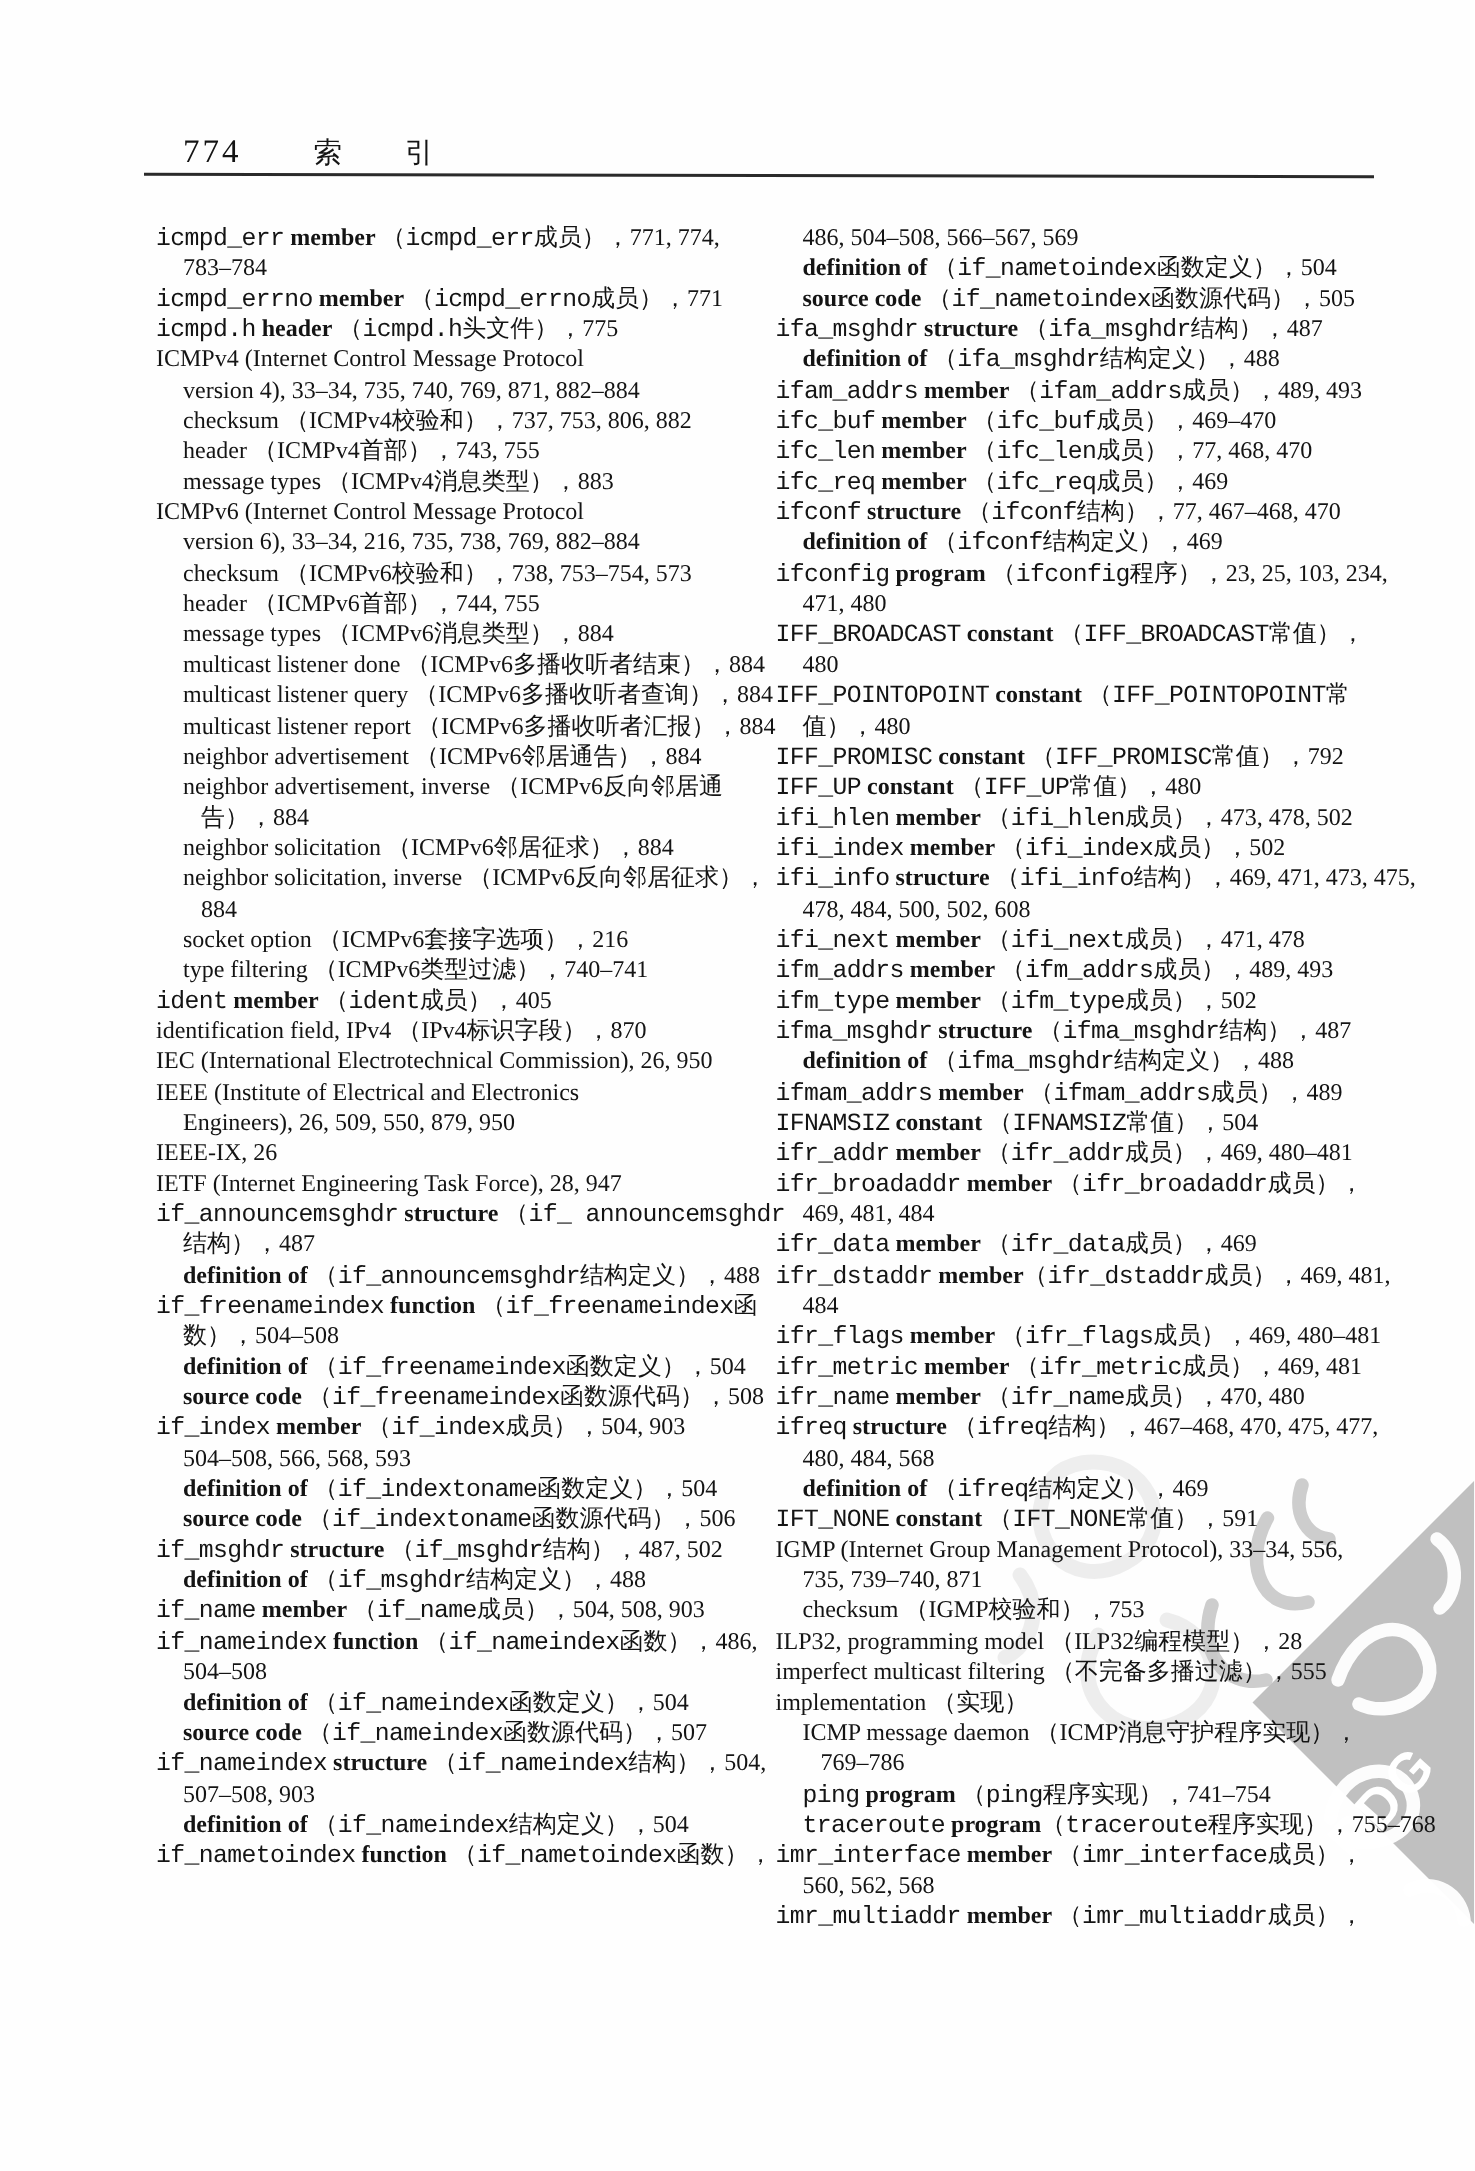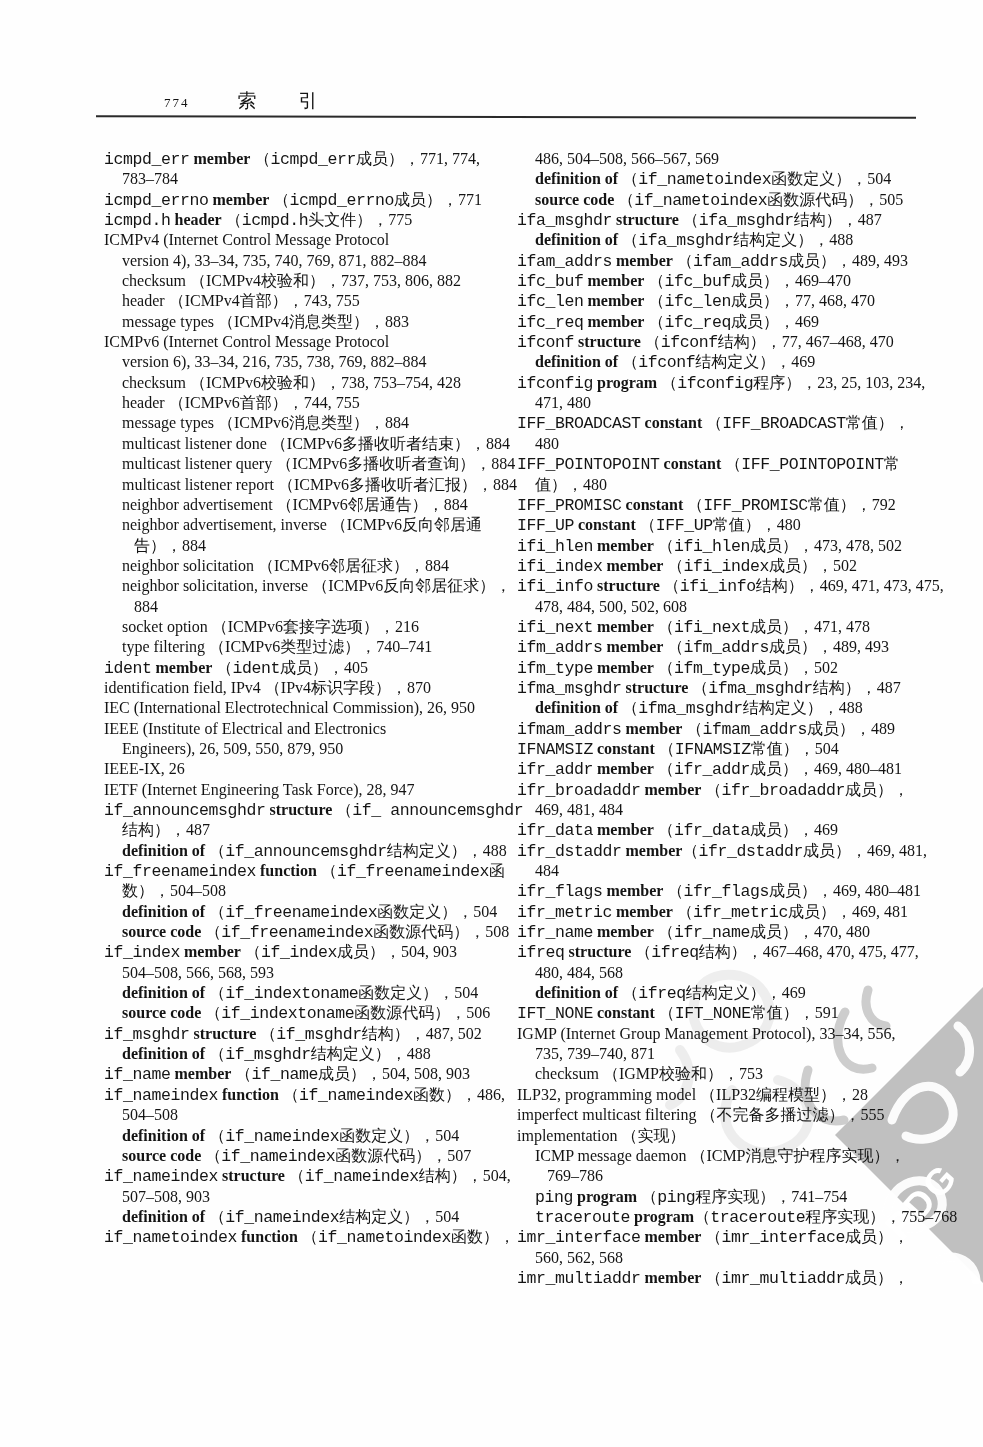--- a/index.html
+++ b/index.html
@@ -5,21 +5,21 @@
   html,body{margin:0;padding:0;background:#ffffff;}
   .page{
     position:relative;
     width:983px;height:1447px;
     background:#fefefe;
     overflow:hidden;
     font-family:"Liberation Serif","DejaVu Serif",serif;
     color:#141414;
   }
   .header{position:absolute;top:88px;left:122px;z-index:2;}
-  .pageno{font-size:13px;letter-spacing:2px;margin-left:42px;}
+  .pageno{font-size:22px;letter-spacing:2px;}
   .ptitle{font-size:19px;margin-left:44px;letter-spacing:42px;text-align:right;}
   .rule{
     position:absolute;left:96px;top:116px;width:820px;height:2px;
     background:#2a2a2a;transform:rotate(0.12deg);z-index:2;
   }
   .col{
     position:absolute;top:149px;z-index:2;
     font-size:16px;line-height:20.35px;white-space:nowrap;
   }
   .col-left{left:104px;width:410px;}
@@ -51,21 +51,21 @@
       <div class="line ind1">783–784</div>
       <div class="line ind0"><span class="code">icmpd_errno</span> <b>member</b> （<span class="code">icmpd_errno</span>成员），771</div>
       <div class="line ind0"><span class="code">icmpd.h</span> <b>header</b> （<span class="code">icmpd.h</span>头文件），775</div>
       <div class="line ind0">ICMPv4 (Internet Control Message Protocol</div>
       <div class="line ind1">version 4), 33–34, 735, 740, 769, 871, 882–884</div>
       <div class="line ind1">checksum （ICMPv4校验和），737, 753, 806, 882</div>
       <div class="line ind1">header （ICMPv4首部），743, 755</div>
       <div class="line ind1">message types （ICMPv4消息类型），883</div>
       <div class="line ind0">ICMPv6 (Internet Control Message Protocol</div>
       <div class="line ind1">version 6), 33–34, 216, 735, 738, 769, 882–884</div>
-      <div class="line ind1">checksum （ICMPv6校验和），738, 753–754, 428</div>
+      <div class="line ind1">checksum （ICMPv6校验和），738, 753–754, 573</div>
       <div class="line ind1">header （ICMPv6首部），744, 755</div>
       <div class="line ind1">message types （ICMPv6消息类型），884</div>
       <div class="line ind1">multicast listener done （ICMPv6多播收听者结束），884</div>
       <div class="line ind1">multicast listener query （ICMPv6多播收听者查询），884</div>
       <div class="line ind1">multicast listener report （ICMPv6多播收听者汇报），884</div>
       <div class="line ind1">neighbor advertisement （ICMPv6邻居通告），884</div>
       <div class="line ind1">neighbor advertisement, inverse （ICMPv6反向邻居通</div>
       <div class="line ind2">告），884</div>
       <div class="line ind1">neighbor solicitation （ICMPv6邻居征求），884</div>
       <div class="line ind1">neighbor solicitation, inverse （ICMPv6反向邻居征求），</div>

